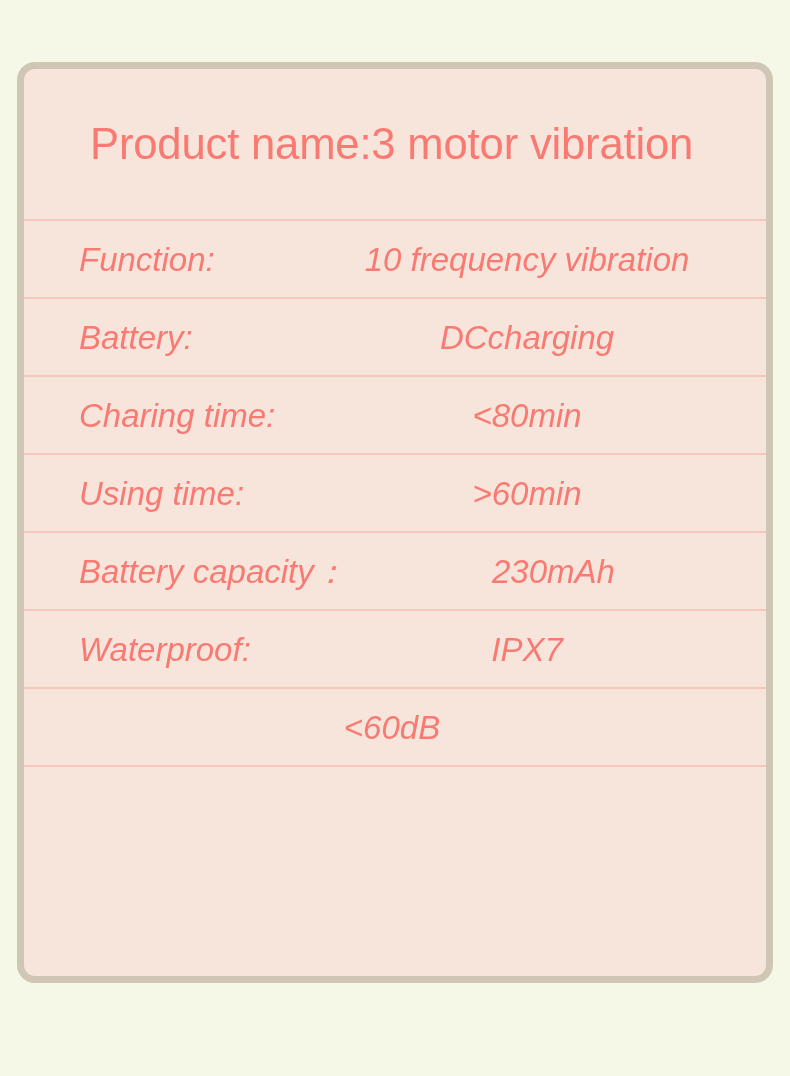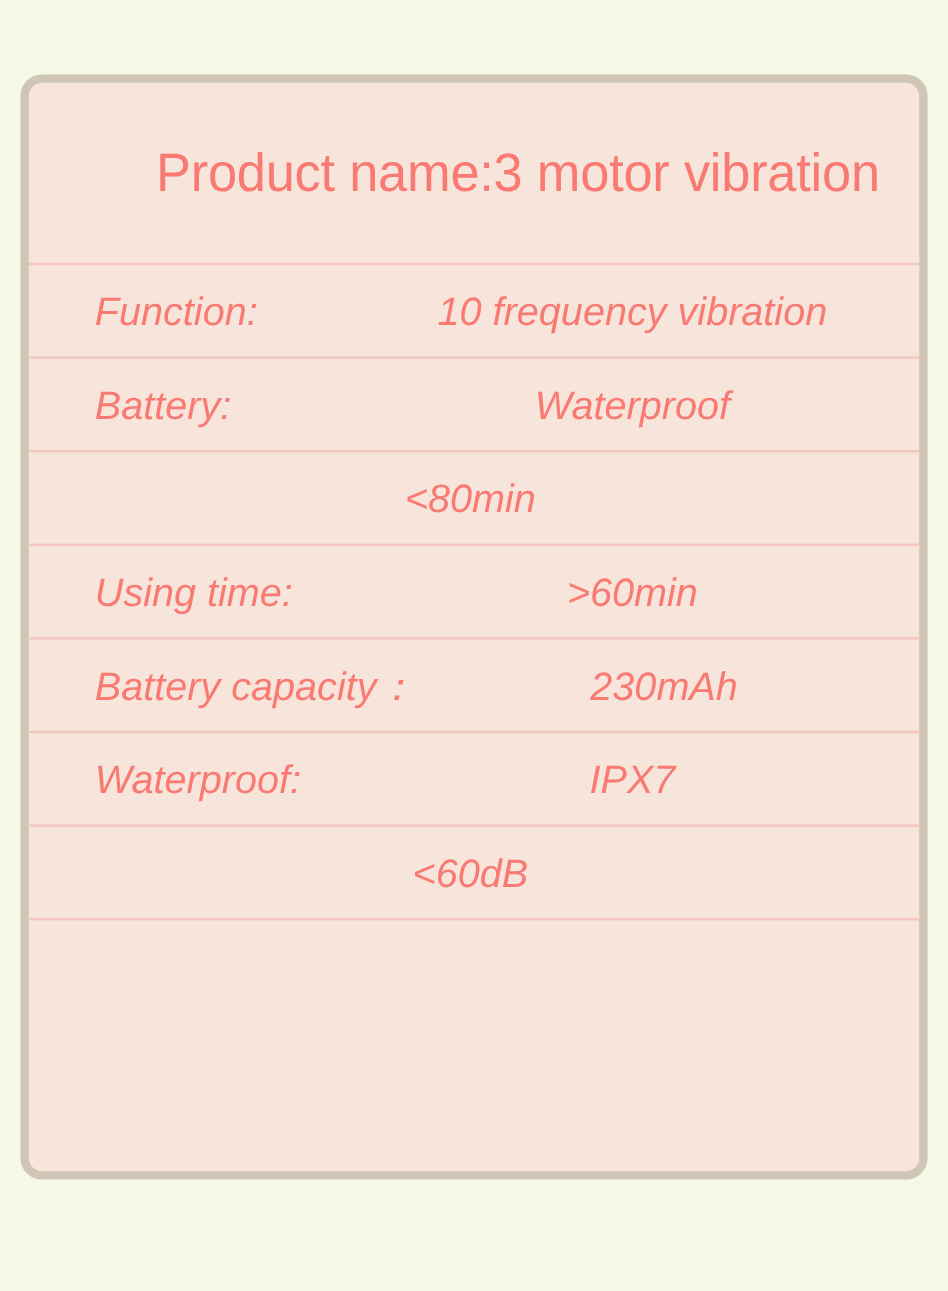--- a/index.html
+++ b/index.html
@@ -28,21 +28,21 @@
     border: 7px solid #cfc6b6;
     border-radius: 18px;
     overflow: hidden;
   }
 
   
   #card-title-row {
     height: 152px;
     display: flex;
     align-items: center;
-    justify-content: flex-end;
+    justify-content: center;
     padding: 0 14px 0 26px;
     box-sizing: border-box;
     border-bottom: 2px solid #f4c6bd;
   }
   #card-title {
     color: #f87a72;
     font-size: 45px;
     line-height: 1.05;
     font-weight: 400;
     letter-spacing: -0.2px;
@@ -96,24 +96,25 @@
   </div>
 
   <div class="spec-row">
     <div class="spec-label">Function:</div>
     <div class="spec-value">10 frequency vibration</div>
   </div>
 
 
   <div class="spec-row">
     <div class="spec-label">Battery:</div>
-    <div class="spec-value">Waterproof</div>
+    <div class="spec-value">DCcharging</div>
   </div>
 
   <div class="spec-row">
+    <div class="spec-label">Charing time:</div>
     <div class="spec-value">&lt;80min</div>
   </div>
 
   <div class="spec-row">
     <div class="spec-label">Using time:</div>
     <div class="spec-value">&gt;60min</div>
   </div>
 
   <div class="spec-row">
     <div class="spec-label">Battery capacity：</div>

